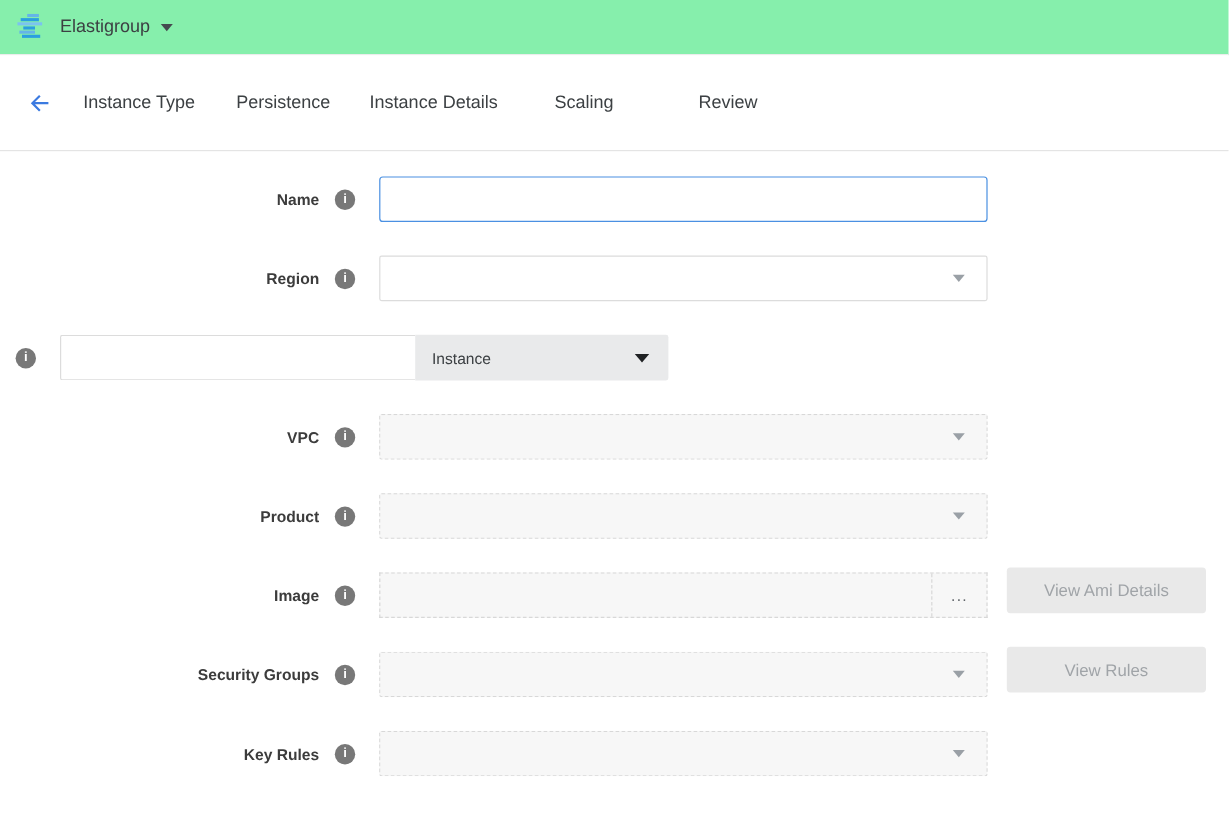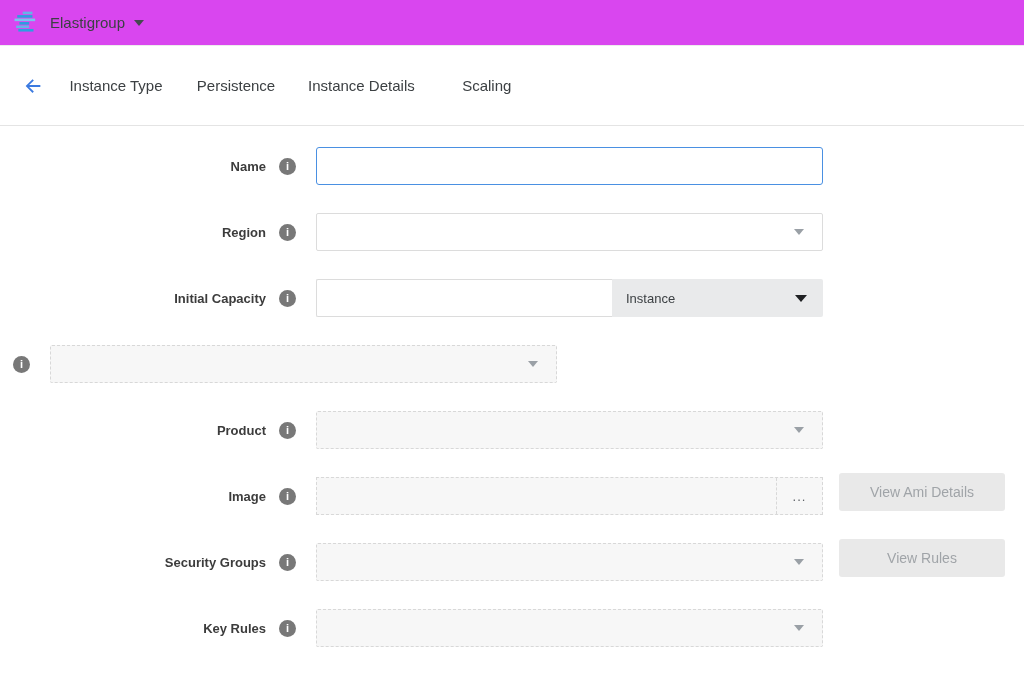--- a/index.html
+++ b/index.html
@@ -1,21 +1,21 @@
 <!DOCTYPE html>
 <html><head>
 <meta charset="utf-8">
 <style>
   * { margin:0; padding:0; box-sizing:border-box; }
   html,body { background:#fff; }
   body { font-family:"Liberation Sans","DejaVu Sans",sans-serif; }
   .screen { width:1024px; height:688px; background:#ffffff; overflow:hidden; position:relative; }
 
   
-  .topbar { height:46px; display:flex; align-items:center; padding-left:14px; border-bottom:1px solid #ececec; background:#d946ef; }
+  .topbar { height:46px; display:flex; align-items:center; padding-left:14px; border-bottom:1px solid #ececec; background:#86efac; }
   .logo { width:26px; height:24px; display:block; }
   .app-name { margin-left:10px; font-size:15px; color:#3c4043; }
   .caret { width:0; height:0; border-left:5px solid transparent; border-right:5px solid transparent; border-top:6px solid #5f6368; display:inline-block; }
   .topbar .caret { margin-left:9px; border-top-color:#454a4f; }
 
   
   .tabbar { height:80px; display:flex; align-items:center; border-bottom:1px solid #e4e4e4; background:#fff; }
   .back-btn { margin-left:20px; width:26px; height:26px; display:flex; align-items:center; justify-content:center; cursor:pointer; background:none; border:none; }
   .tabs { display:flex; margin-left:10px; }
   .tab { min-width:120px; padding:0 12px; text-align:center; font-size:15px; color:#3c4043; cursor:pointer; line-height:80px; height:80px; }
@@ -77,20 +77,21 @@
     <button class="back-btn">
       <svg width="22" height="22" viewBox="0 0 24 24">
         <path d="M20 11H7.83l5.09-5.09L11.5 4.5 4 12l7.5 7.5 1.42-1.41L7.83 13H20v-2z" fill="#3b7ae0"></path>
       </svg>
     </button>
     <div class="tabs">
       <div class="tab">Instance Type</div>
       <div class="tab">Persistence</div>
       <div class="tab">Instance Details</div>
       <div class="tab">Scaling</div>
+      <div class="tab">Review</div>
     </div>
   </div>
 
   <div class="content">
 
     <div class="form-row">
       <div class="row-label">Name</div>
       <span class="info">i</span>
       <div class="field-area">
         <input class="text-input" type="text" value="" style="">
@@ -101,34 +102,34 @@
       <div class="row-label">Region</div>
       <span class="info">i</span>
       <div class="field-area">
         <div class="select">
           <span class="caret"></span>
         </div>
       </div>
     </div>
 
     <div class="form-row">
-      <div class="row-label">Initial Capacity</div>
       <span class="info">i</span>
       <div class="field-area">
         <div class="capacity-wrap">
           <input class="capacity-input" type="text" value="" style="">
           <div class="unit-select">
             <span class="label">Instance</span>
             <span class="caret"></span>
           </div>
         </div>
       </div>
     </div>
 
     <div class="form-row">
+      <div class="row-label">VPC</div>
       <span class="info">i</span>
       <div class="field-area">
         <div class="select disabled">
           <span class="caret"></span>
         </div>
       </div>
     </div>
 
     <div class="form-row">
       <div class="row-label">Product</div>

